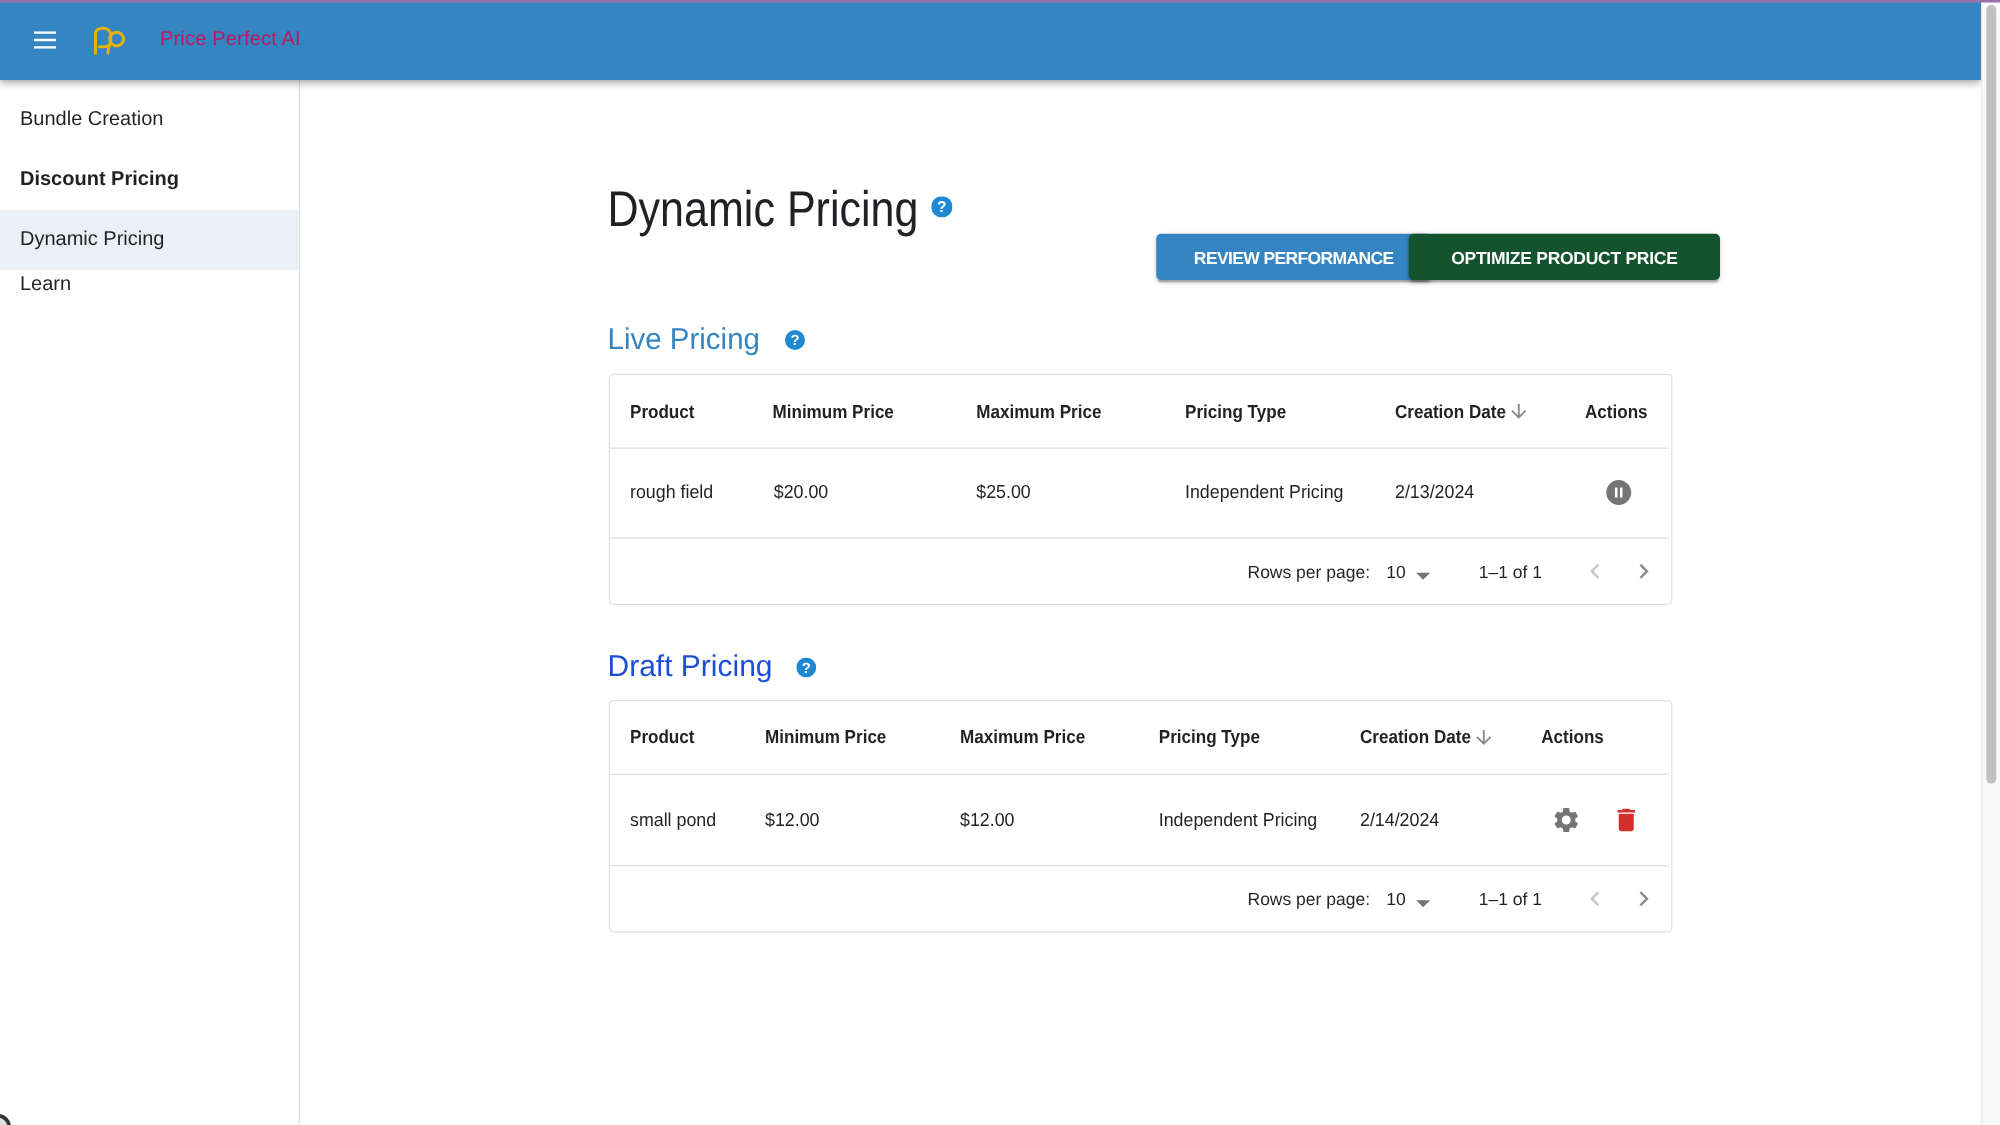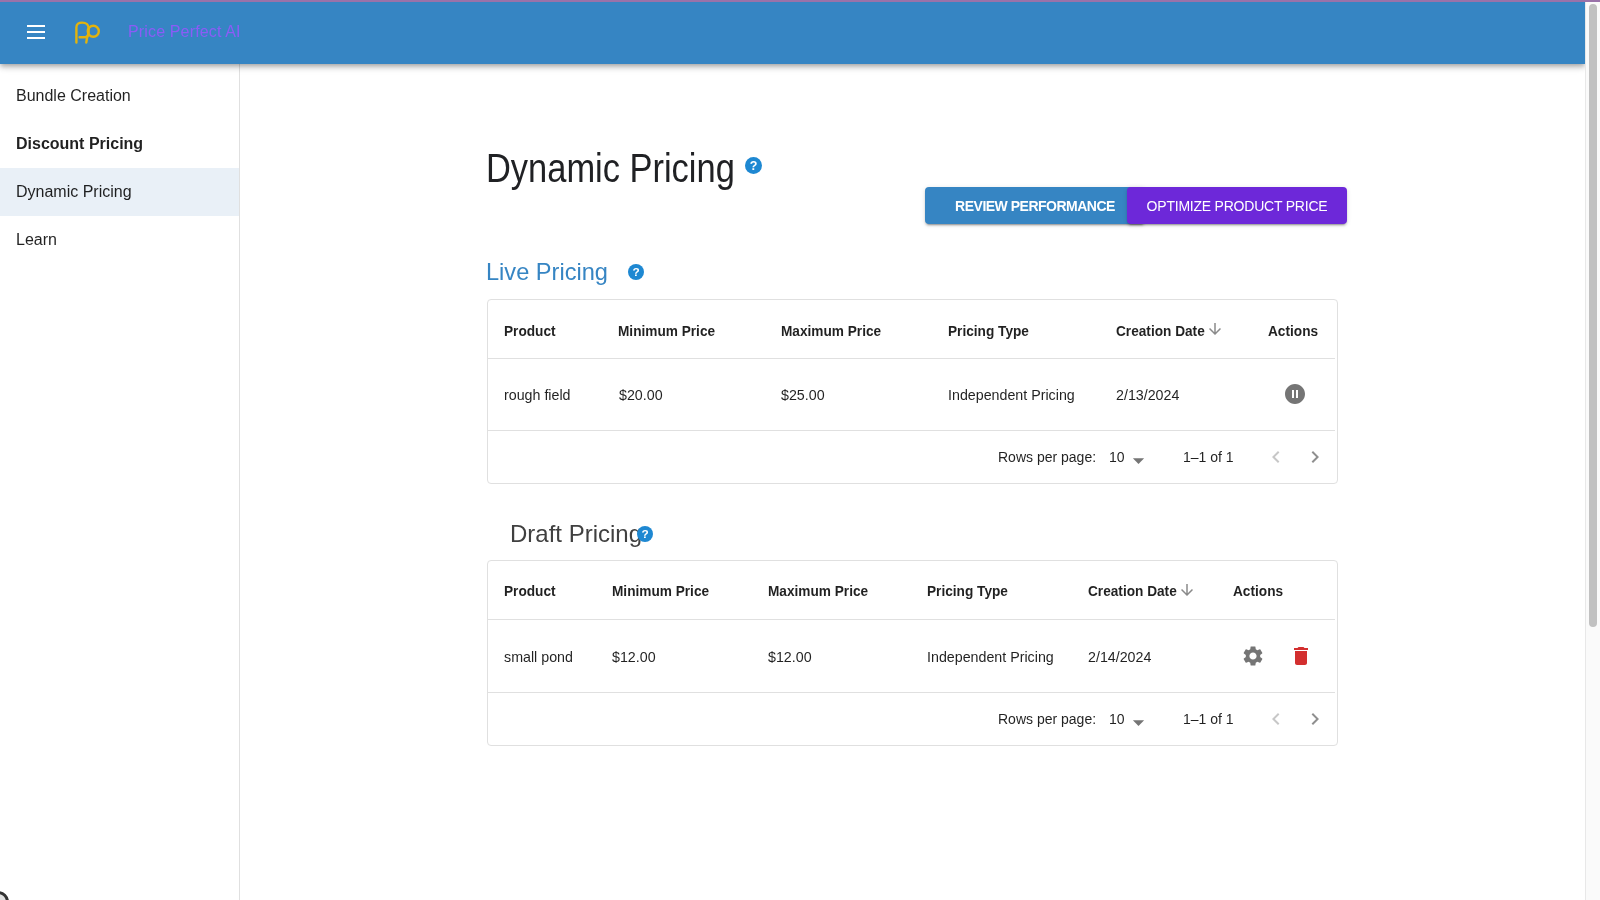--- a/index.html
+++ b/index.html
@@ -22,41 +22,41 @@
   <rect x="0" y="6" width="18" height="2" fill="#fff"></rect>
   <rect x="0" y="12" width="18" height="2" fill="#fff"></rect>
 </svg>
 
 <svg class="abs" style="left:75px;top:20px;z-index:21;" width="27" height="25" viewBox="0 0 27 25" fill="none" stroke="#e3b30c" stroke-width="2.4" stroke-linecap="round">
   <path d="M1.4,22.5 L1.4,7.2 C1.4,4.1 3.7,2.6 7.2,2.6 C11.2,2.6 13.6,4.9 13.6,8.2 L13.6,12.2 C13.6,15.4 12.2,17.3 8.8,17.3 L4.6,17.3"></path>
   <circle cx="18.3" cy="11.2" r="5.5"></circle>
   <path d="M11.3,22.5 C11.5,19.8 12.2,16.6 13.2,14.5"></path>
 </svg>
 
-<div class="txt" id="title" style="z-index:21;left:128px;top:32px;transform:translateY(-50%);color:#8b5cf6;font-size:16px;font-weight:400;letter-spacing:0.15px;">Price Perfect AI</div>
+<div class="txt" id="title" style="z-index:21;left:128px;top:32px;transform:translateY(-50%);color:#be185d;font-size:16px;font-weight:400;letter-spacing:0.15px;">Price Perfect AI</div>
 
 <div class="abs" style="left:0;top:64px;width:239px;height:836px;background:#fff;border-right:1px solid #e0e0e0;"></div>
 <div class="abs" style="left:0;top:168px;width:239px;height:48px;background:#e9f0f7;"></div>
 <div class="txt" style="left:16px;top:96px;transform:translateY(-50%);font-size:16px;">Bundle Creation</div>
 <div class="txt" style="left:16px;top:144px;transform:translateY(-50%);font-size:16px;font-weight:bold;">Discount Pricing</div>
 <div class="txt" style="left:16px;top:192px;transform:translateY(-50%);font-size:16px;">Dynamic Pricing</div>
-<div class="txt" style="left:16px;top:240px;transform:translateY(-50%);font-size:16px;">Learn</div>
+<div class="txt" style="left:16px;top:228px;transform:translateY(-50%);font-size:16px;">Learn</div>
 
 <div class="txt" id="h1" style="left:486px;top:168px;transform:translateY(-50%) scaleX(0.861);transform-origin:left center;font-size:40px;color:#202124;">Dynamic Pricing</div>
 <svg class="abs" style="left:745px;top:157px;" width="17" height="17" viewBox="0 0 17 17">
   <circle cx="8.5" cy="8.5" r="8.5" fill="#1e88d2"></circle>
   <text x="8.5" y="12.6" font-family="Liberation Sans" font-size="12.5" font-weight="bold" fill="#fff" text-anchor="middle">?</text>
 </svg>
 
 <div class="abs" id="btn1" style="left:925px;top:187px;width:220px;height:37px;background:#3685c3;border-radius:4px;
      box-shadow:0px 3px 1px -2px rgba(0,0,0,0.2),0px 2px 2px 0px rgba(0,0,0,0.14),0px 1px 5px 0px rgba(0,0,0,0.12);
      color:#fff;font-size:14px;font-weight:700;letter-spacing:-0.5px;display:flex;align-items:center;justify-content:center;">REVIEW PERFORMANCE</div>
-<div class="abs" id="btn2" style="left:1127px;top:187px;width:220px;height:37px;background:#6d28d9;border-radius:4px;
+<div class="abs" id="btn2" style="left:1127px;top:187px;width:249px;height:37px;background:#14532d;border-radius:4px;
      box-shadow:0px 3px 1px -2px rgba(0,0,0,0.2),0px 2px 2px 0px rgba(0,0,0,0.14),0px 1px 5px 0px rgba(0,0,0,0.12);
-     color:#fff;font-size:14px;font-weight:400;letter-spacing:-0.22px;display:flex;align-items:center;justify-content:center;">OPTIMIZE PRODUCT PRICE</div>
+     color:#fff;font-size:14px;font-weight:700;letter-spacing:-0.22px;display:flex;align-items:center;justify-content:center;">OPTIMIZE PRODUCT PRICE</div>
 
 <div class="txt" id="lp" style="left:486px;top:272px;transform:translateY(-50%) scaleX(0.983);transform-origin:left center;font-size:24px;color:#3685c3;">Live Pricing</div>
 <svg class="abs" style="left:628px;top:264px;" width="16" height="16" viewBox="0 0 16 16">
   <circle cx="8" cy="8" r="8" fill="#1e88d2"></circle>
   <text x="8" y="12" font-family="Liberation Sans" font-size="11.8" font-weight="bold" fill="#fff" text-anchor="middle">?</text>
 </svg>
 
 <div class="abs" style="left:487px;top:299px;width:849px;height:183px;border:1px solid #e0e0e0;border-radius:4px;"></div>
 <div class="abs" style="left:488px;top:358px;width:847px;height:1px;background:#e0e0e0;"></div>
 <div class="abs" style="left:488px;top:430px;width:847px;height:1px;background:#e0e0e0;"></div>
@@ -86,21 +86,21 @@
     <path d="M7 10l5 5 5-5z"></path>
   </svg>
 <div class="txt" style="left:1183px;top:457px;transform:translateY(-50%);font-size:14px;">1–1 of 1</div>
 <svg class="abs" style="left:1264px;top:445px;" width="24" height="24" viewBox="0 0 24 24" fill="#c7c7c7">
     <path d="M15.41 7.41 14 6l-6 6 6 6 1.41-1.41L10.83 12z"></path>
   </svg>
 <svg class="abs" style="left:1303px;top:445px;" width="24" height="24" viewBox="0 0 24 24" fill="#8f8f8f">
     <path d="M8.59 16.59 10 18l6-6-6-6-1.41 1.41L13.17 12z"></path>
   </svg>
 
-<div class="txt" id="dp" style="left:486px;top:534px;transform:translateY(-50%);font-size:24px;color:#404040;margin-left:24px;">Draft Pricing</div>
+<div class="txt" id="dp" style="left:486px;top:534px;transform:translateY(-50%);font-size:24px;color:#1d4ed8;">Draft Pricing</div>
 <svg class="abs" style="left:637px;top:526px;" width="16" height="16" viewBox="0 0 16 16">
   <circle cx="8" cy="8" r="8" fill="#1e88d2"></circle>
   <text x="8" y="12" font-family="Liberation Sans" font-size="11.8" font-weight="bold" fill="#fff" text-anchor="middle">?</text>
 </svg>
 
 <div class="abs" style="left:487px;top:560px;width:849px;height:184px;border:1px solid #e0e0e0;border-radius:4px;"></div>
 <div class="abs" style="left:488px;top:619px;width:847px;height:1px;background:#e0e0e0;"></div>
 <div class="abs" style="left:488px;top:692px;width:847px;height:1px;background:#e0e0e0;"></div>
 
 <div class="txt" style="left:504px;top:590px;transform:translateY(-50%) scaleX(0.91);transform-origin:left center;font-size:15px;font-weight:700;">Product</div>

